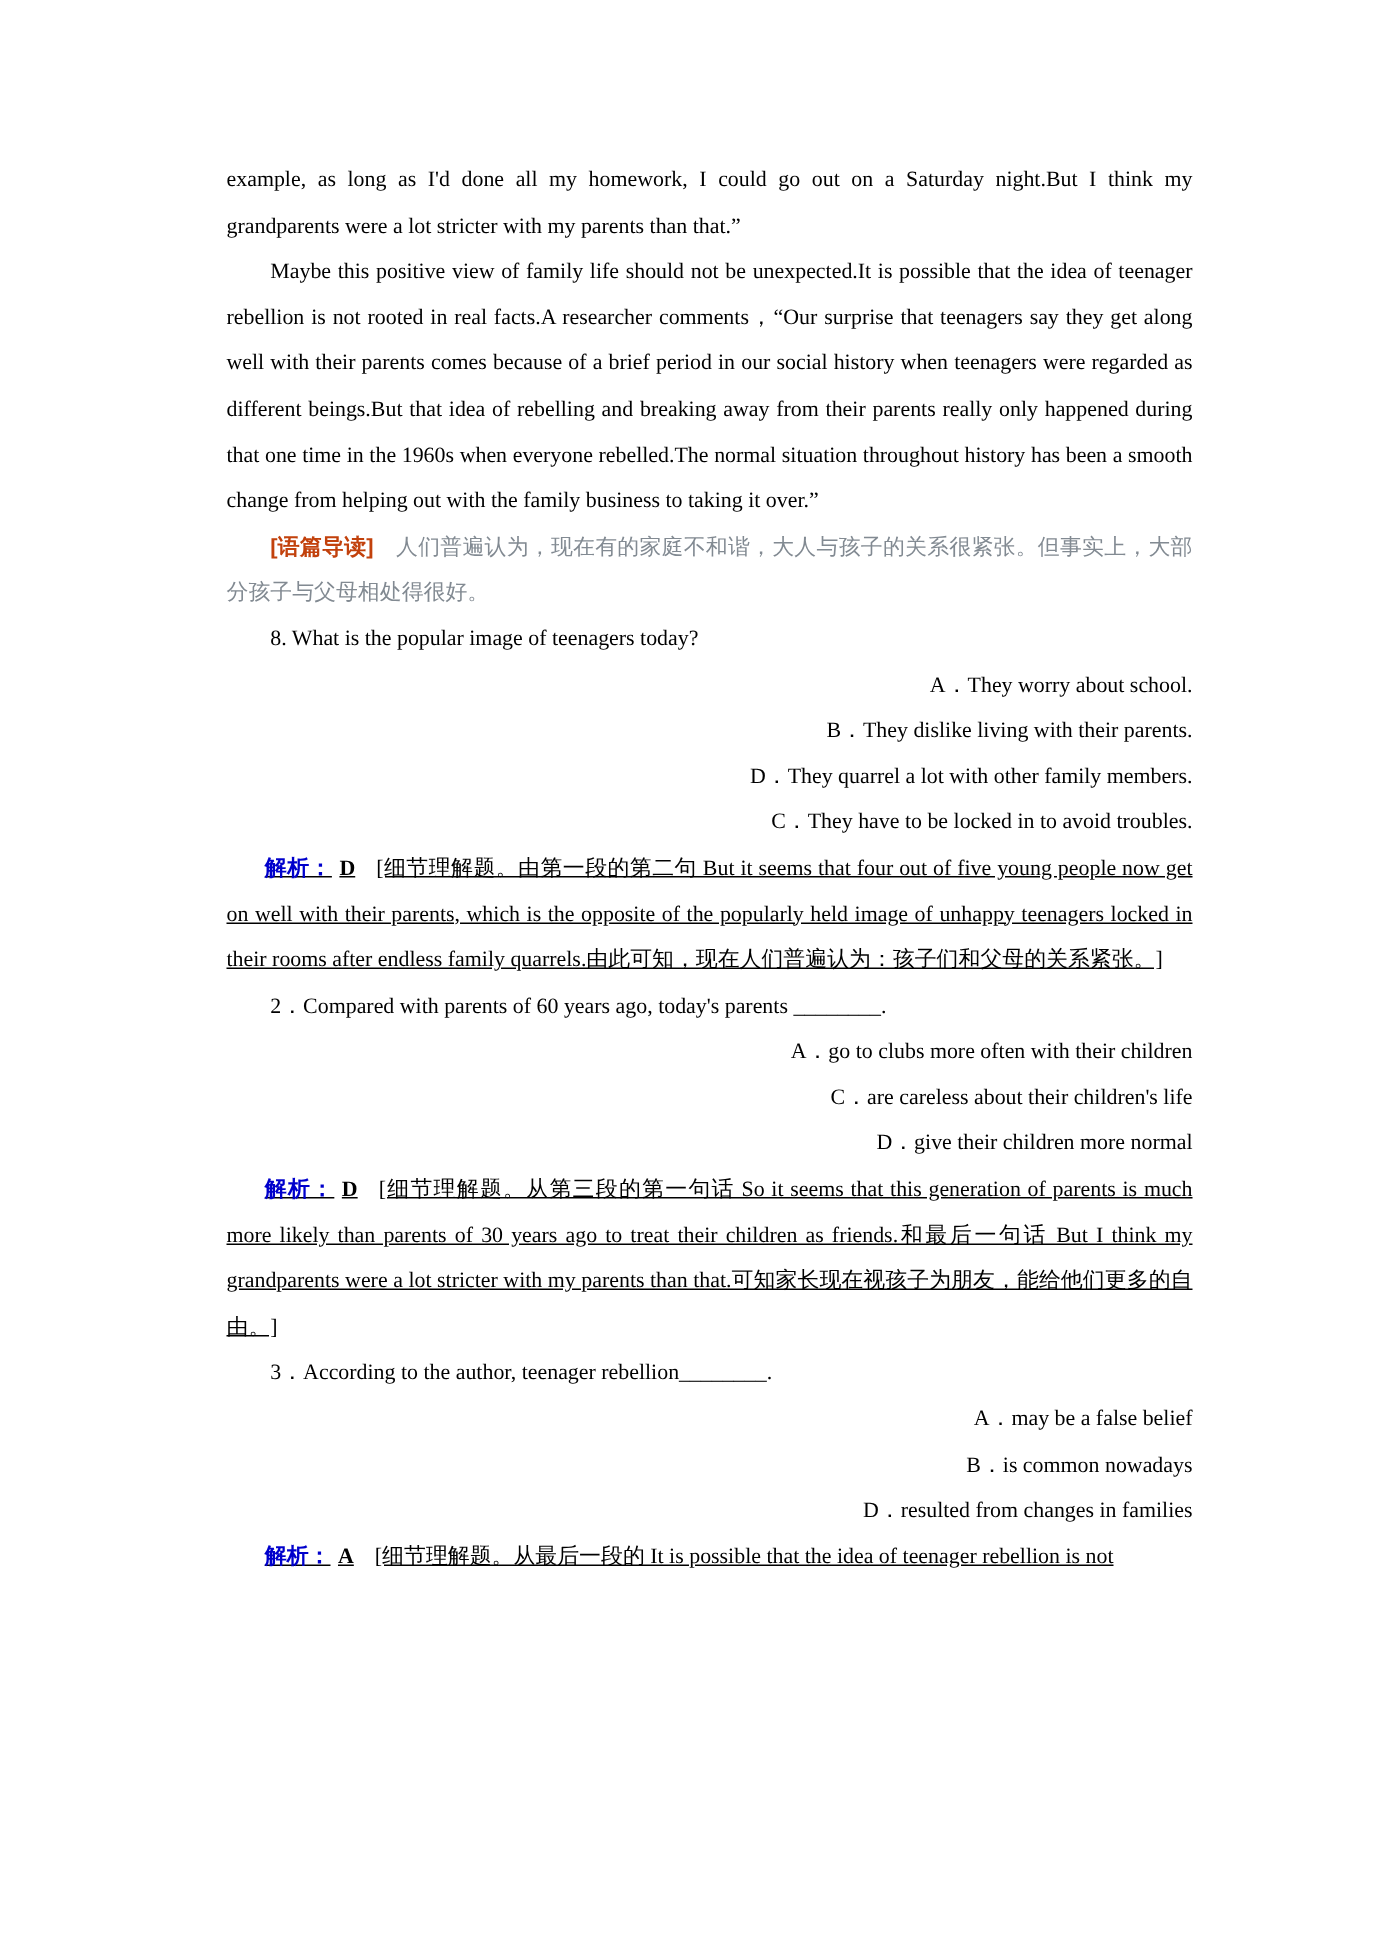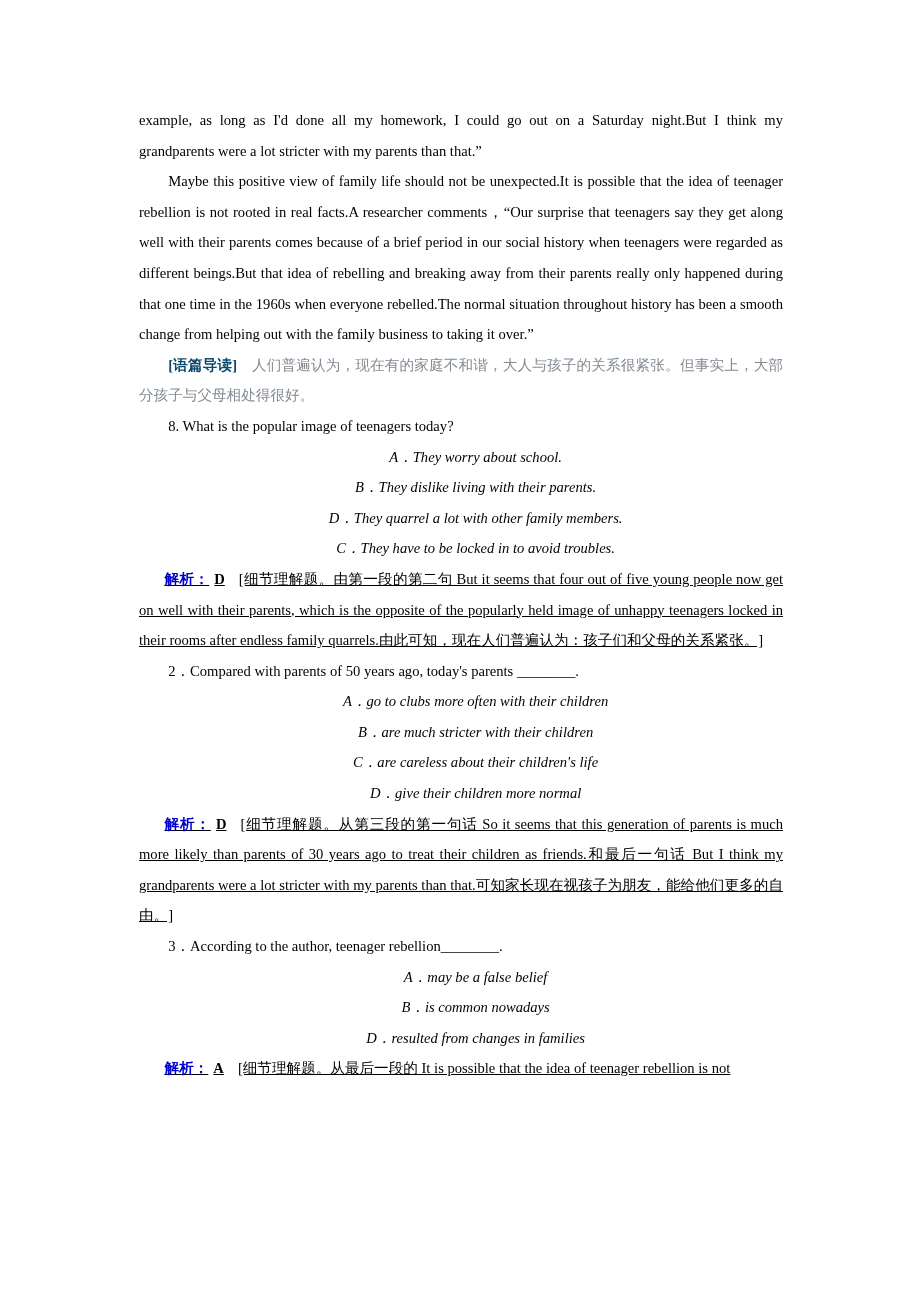--- a/index.html
+++ b/index.html
@@ -5,35 +5,36 @@
   * { margin: 0; padding: 0; box-sizing: border-box; }
   html, body { background: #ffffff; }
   .page {
     position: relative;
     width: 889px;
     height: 1302px;
     background: #ffffff;
     overflow: hidden;
     font-family: "Liberation Serif", "DejaVu Serif", serif;
     color: #000000;
+    margin-left: 12px;
   }
   .content {
     position: absolute;
     left: 139px;
     top: 105px;
     width: 644px;
     font-size: 14.6px;
     line-height: 30.6px;
   }
   p { margin: 0; text-align: justify; }
   .indent { text-indent: 2em; }
   .stem { text-indent: 2em; text-align: left; }
-  .opt { margin-left: 2em; text-align: center; font-style: italic; }
+  .opt { margin-left: 2em; text-align: right; }
   .analysis { text-indent: 1.75em; text-decoration: underline; }
-  .guide-label { font-weight: bold; color: #0c4a6e; font-family: Liberation Serif, serif; }
+  .guide-label { font-weight: bold; color: #c2410c; font-family: Liberation Sans, sans-serif; }
   .guide-text { color: #828a92; }
   .analysis-label { color: #0000cc; font-weight: bold; font-family: "Liberation Sans", "DejaVu Sans", sans-serif; }
   .answer { font-weight: bold; margin-left: 5px; margin-right: 14px; }
 </style>
 </head>
 <body>
 
 <div class="page">
   <div class="content">
 
@@ -43,23 +44,22 @@
 
     <p class="indent"><span class="guide-label">[语篇导读]</span><span class="guide-text">　人们普遍认为，现在有的家庭不和谐，大人与孩子的关系很紧张。但事实上，大部分孩子与父母相处得很好。</span></p>
 
     <p class="stem">8. What is the popular image of teenagers today?</p>
     <p class="opt">A．They worry about school.</p>
     <p class="opt">B．They dislike living with their parents.</p>
     <p class="opt">D．They quarrel a lot with other family members.</p>
     <p class="opt">C．They have to be locked in to avoid troubles.</p>
     <p class="analysis"><span class="analysis-label">解析：</span><span class="answer">D</span><span>[细节理解题。由第一段的第二句 But it seems that four out of five young people now get on well with their parents, which is the opposite of the popularly held image of unhappy teenagers locked in their rooms after endless family quarrels.由此可知，现在人们普遍认为：孩子们和父母的关系紧张。]</span></p>
 
-    <p class="stem">2．Compared with parents of 50 years ago, today's parents ________.</p>
+    <p class="stem">2．Compared with parents of 60 years ago, today's parents ________.</p>
     <p class="opt">A．go to clubs more often with their children</p>
-    <p class="opt">B．are much stricter with their children</p>
     <p class="opt">C．are careless about their children's life</p>
     <p class="opt">D．give their children more normal</p>
     <p class="analysis"><span class="analysis-label">解析：</span><span class="answer">D</span><span>[细节理解题。从第三段的第一句话 So it seems that this generation of parents is much more likely than parents of 30 years ago to treat their children as friends.和最后一句话 But I think my grandparents were a lot stricter with my parents than that.可知家长现在视孩子为朋友，能给他们更多的自由。]</span></p>
 
     <p class="stem">3．According to the author, teenager rebellion________.</p>
     <p class="opt">A．may be a false belief</p>
     <p class="opt">B．is common nowadays</p>
     <p class="opt">D．resulted from changes in families</p>
     <p class="analysis"><span class="analysis-label">解析：</span><span class="answer">A</span><span>[细节理解题。从最后一段的 It is possible that the idea of teenager rebellion is not</span></p>
 

